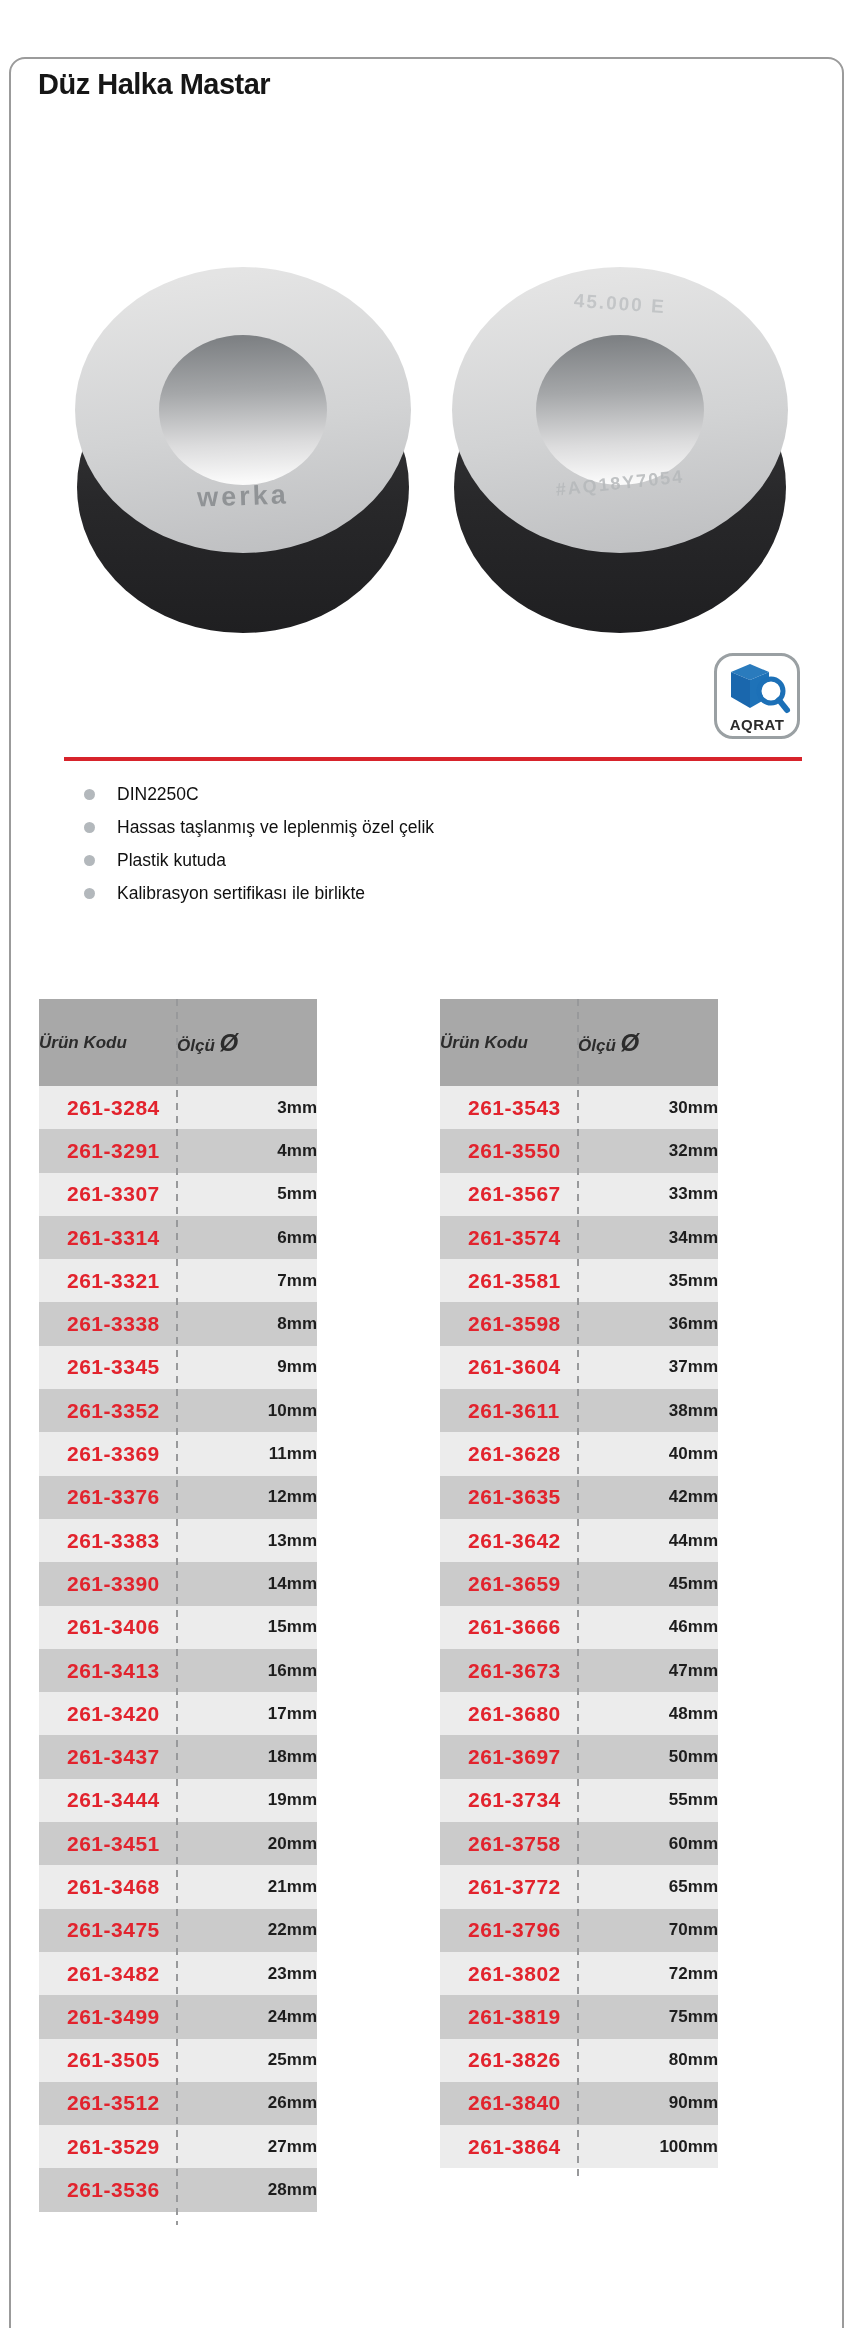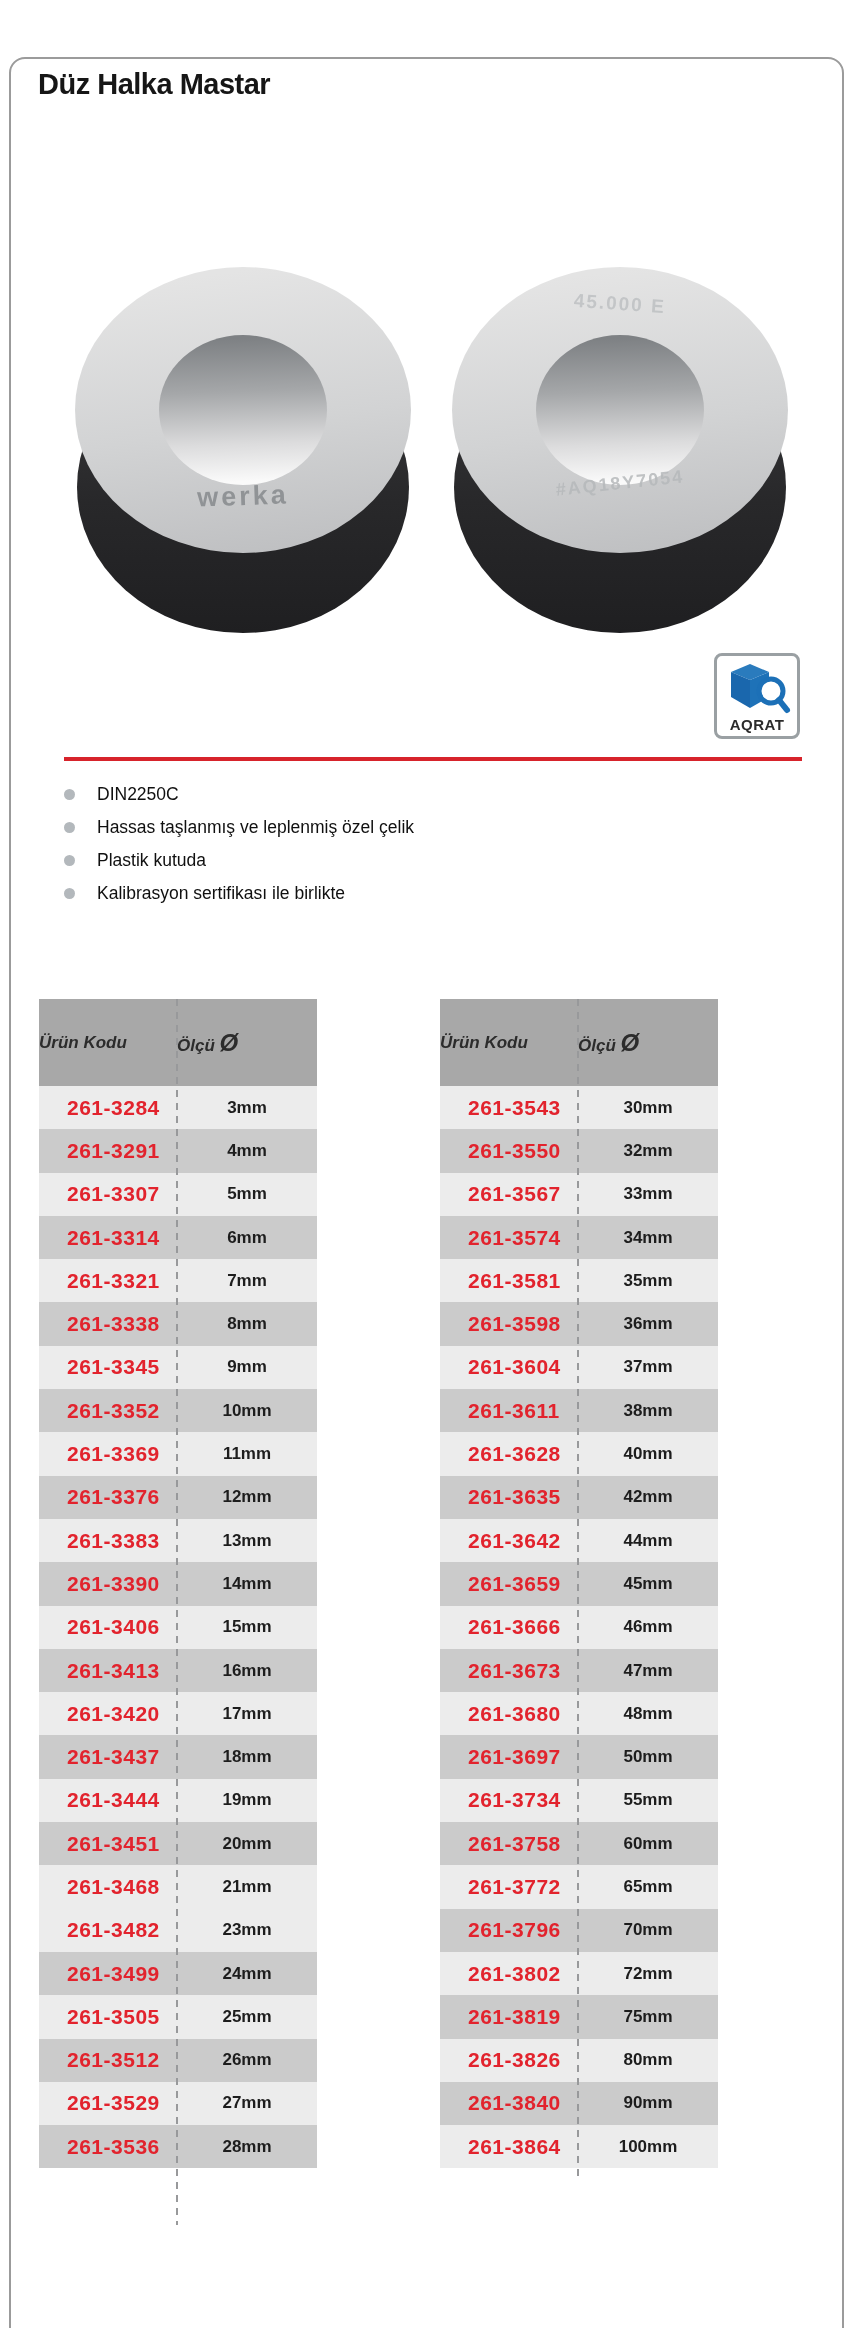--- a/index.html
+++ b/index.html
@@ -41,31 +41,31 @@
     position:absolute;left:20%;top:26px;width:60%;text-align:center;
     font-size:19px;font-weight:bold;color:#bcbfc1;letter-spacing:2px;transform:rotate(4deg);opacity:.8;
   }
   .ring-mark-side{
     position:absolute;left:0;top:206px;width:100%;text-align:center;
     font-size:18px;font-weight:bold;color:#b6b9bb;letter-spacing:2px;transform:rotate(-6deg);opacity:.85;
   }
   
   .aqrat{
     position:absolute;left:714px;top:612px;width:86px;height:86px;box-sizing:border-box;
-    border:3px solid #9aa0a3;border-radius:8px;background:#fff;
+    border:3px solid #9aa0a3;border-radius:19px;background:#fff;
     display:flex;flex-direction:column;align-items:center;justify-content:flex-end;padding-bottom:4px;
   }
   .aqrat svg{position:absolute;top:7px;left:9px;}
   .aqrat-label{
     position:relative;font-size:15px;font-weight:bold;color:#2b2b2b;letter-spacing:0.5px;line-height:1;
   }
   
   .red-line{position:absolute;left:64px;top:716px;width:738px;height:4px;background:var(--accent-red,#d7232b);}
   
-  .features{position:absolute;left:60px;top:737px;margin:0;padding:0;list-style:none;}
+  .features{position:absolute;left:80px;top:737px;margin:0;padding:0;list-style:none;}
   .features li{
     position:relative;height:33px;display:flex;align-items:center;
     padding-left:37px;font-size:17.5px;color:#101010;
   }
   .features li::before{
     content:"";position:absolute;left:4px;top:50%;margin-top:-5.5px;
     width:11px;height:11px;border-radius:50%;background:#b3b8bc;
   }
   
   .table{position:absolute;top:958px;width:278px;}
@@ -78,21 +78,21 @@
   .t-h-code{width:138px;}
   .t-h-size{width:140px;}
   .t-h-size .sym{font-size:24px;font-weight:bold;}
   .t-row{height:43.3px;display:flex;align-items:center;}
   .t-row.light{background:var(--row-light,#ececec);}
   .t-row.dark{background:var(--row-dark,#cbcbcb);}
   .t-code{
     width:138px;box-sizing:border-box;padding-left:28px;
     font-size:21px;font-weight:bold;color:var(--code-red,#e2232d);letter-spacing:0.5px;
   }
-  .t-size{width:140px;text-align:center;font-size:17px;font-weight:bold;color:#1d1d1d;}
+  .t-size{width:140px;text-align:right;font-size:17px;font-weight:bold;color:#1d1d1d;}
   .dash-line{
     position:absolute;left:137px;top:0;width:2px;
     background:repeating-linear-gradient(180deg,#98999b 0 7px,transparent 7px 13px);
   }
   .t-left .dash-line{height:1226px;}
   .t-right .dash-line{height:1183px;}
 </style>
 </head>
 <body>
 
@@ -213,20 +213,24 @@
           <span class="t-size">19mm</span>
         </div>
         <div class="t-row dark">
           <span class="t-code">261-3451</span>
           <span class="t-size">20mm</span>
         </div>
         <div class="t-row light">
           <span class="t-code">261-3468</span>
           <span class="t-size">21mm</span>
         </div>
+        <div class="t-row dark">
+          <span class="t-code">261-3475</span>
+          <span class="t-size">22mm</span>
+        </div>
         <div class="t-row light">
           <span class="t-code">261-3482</span>
           <span class="t-size">23mm</span>
         </div>
         <div class="t-row dark">
           <span class="t-code">261-3499</span>
           <span class="t-size">24mm</span>
         </div>
         <div class="t-row light">
           <span class="t-code">261-3505</span>

